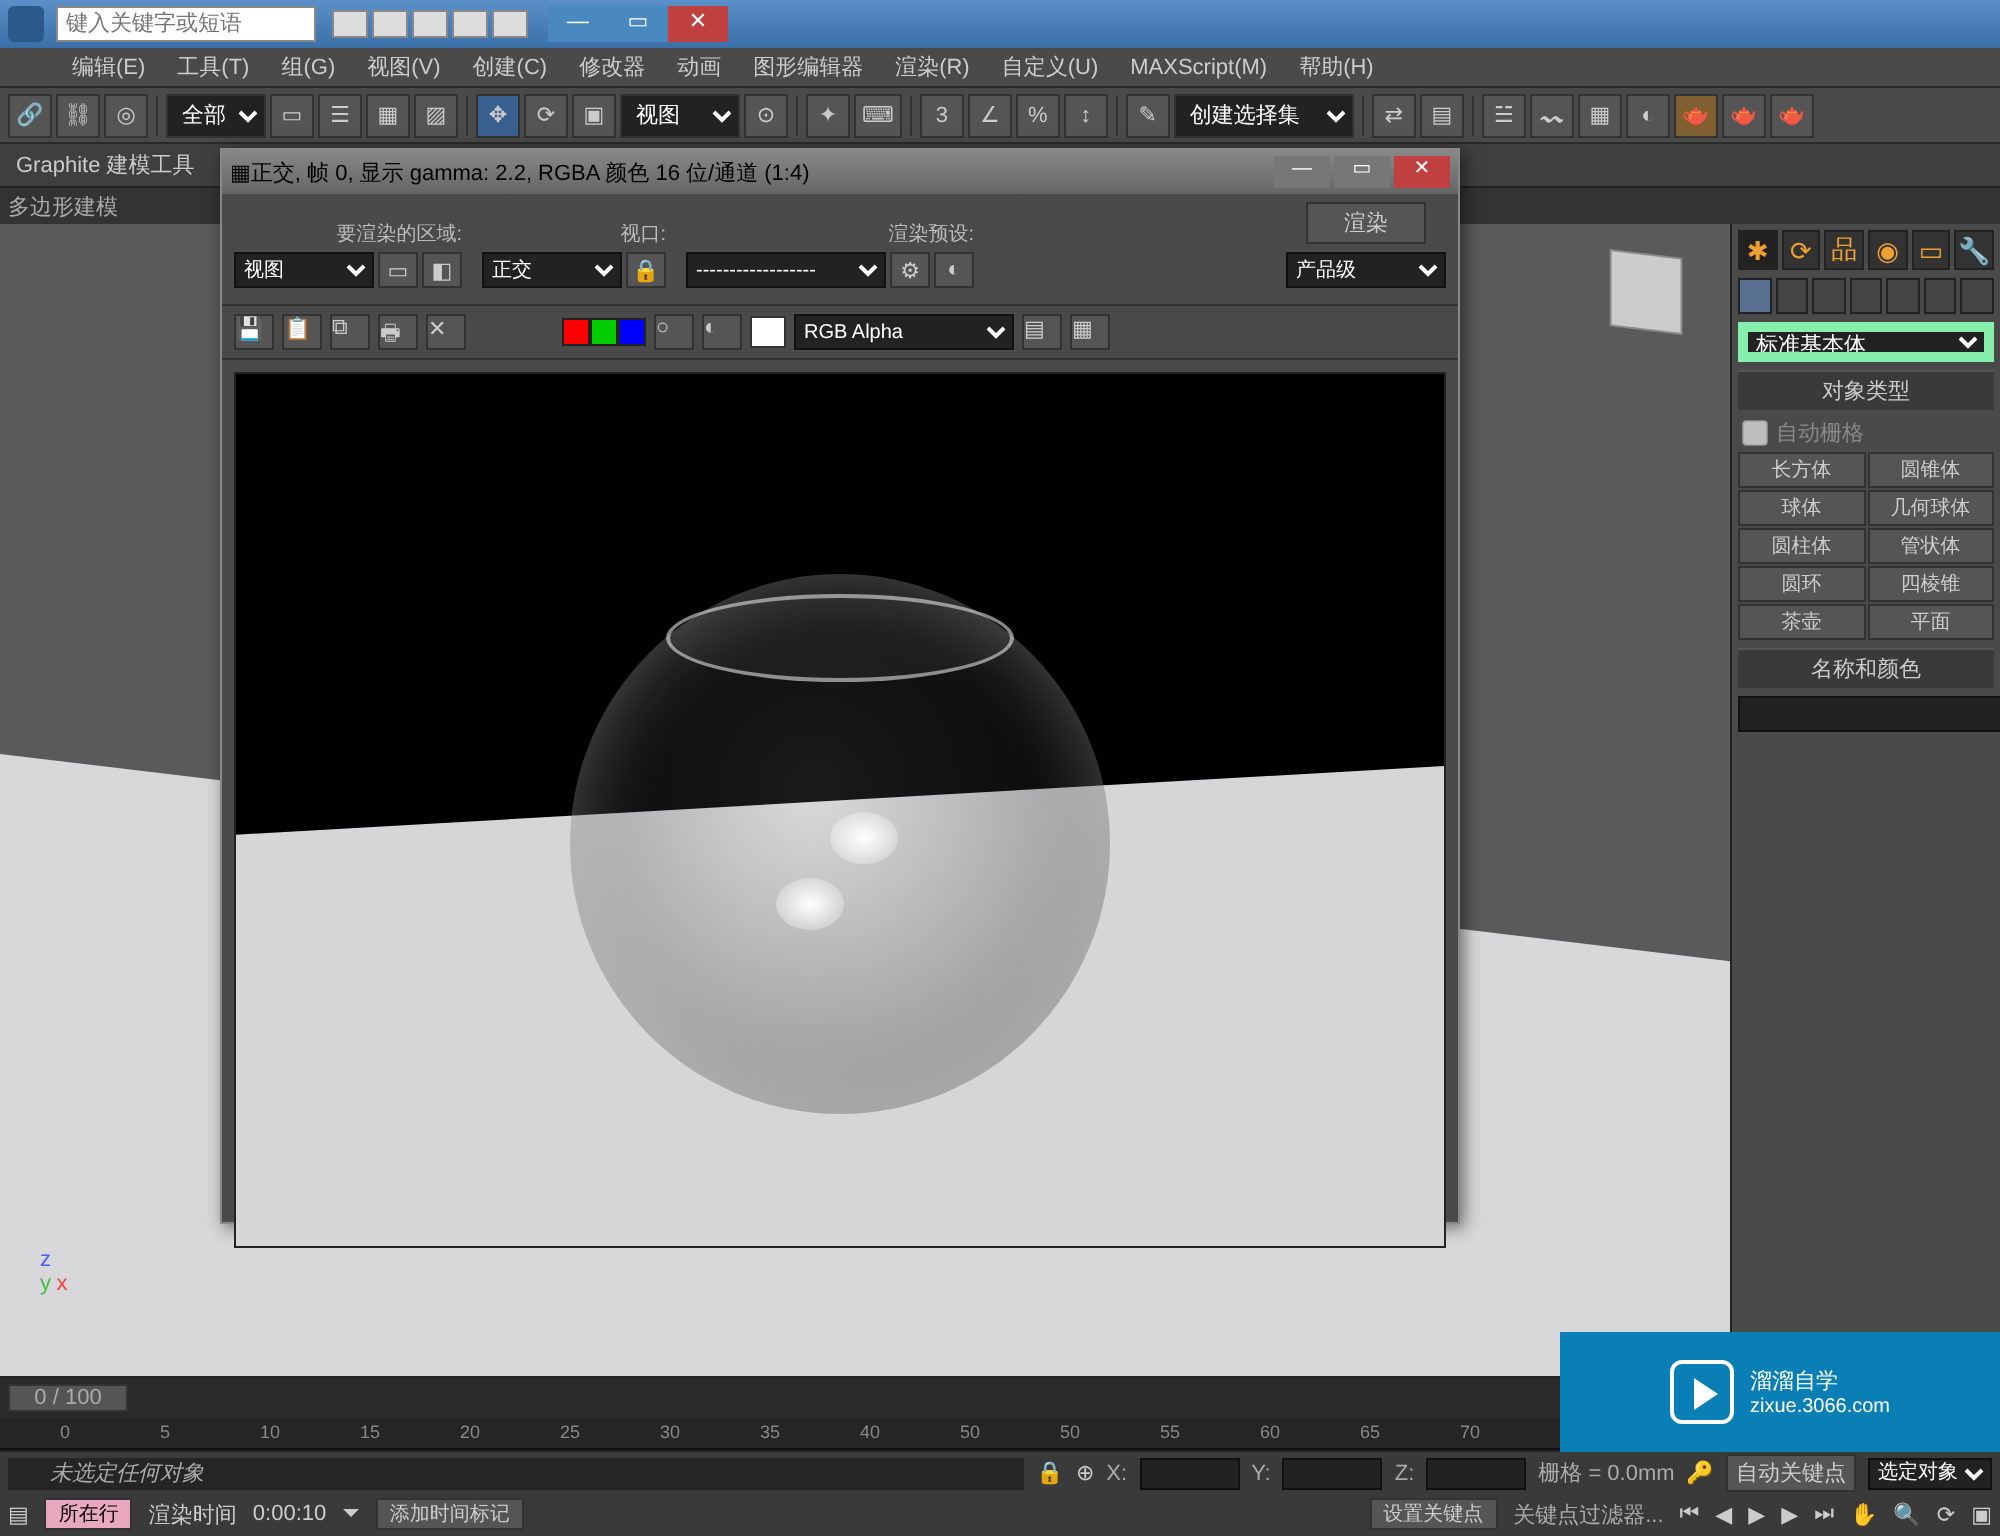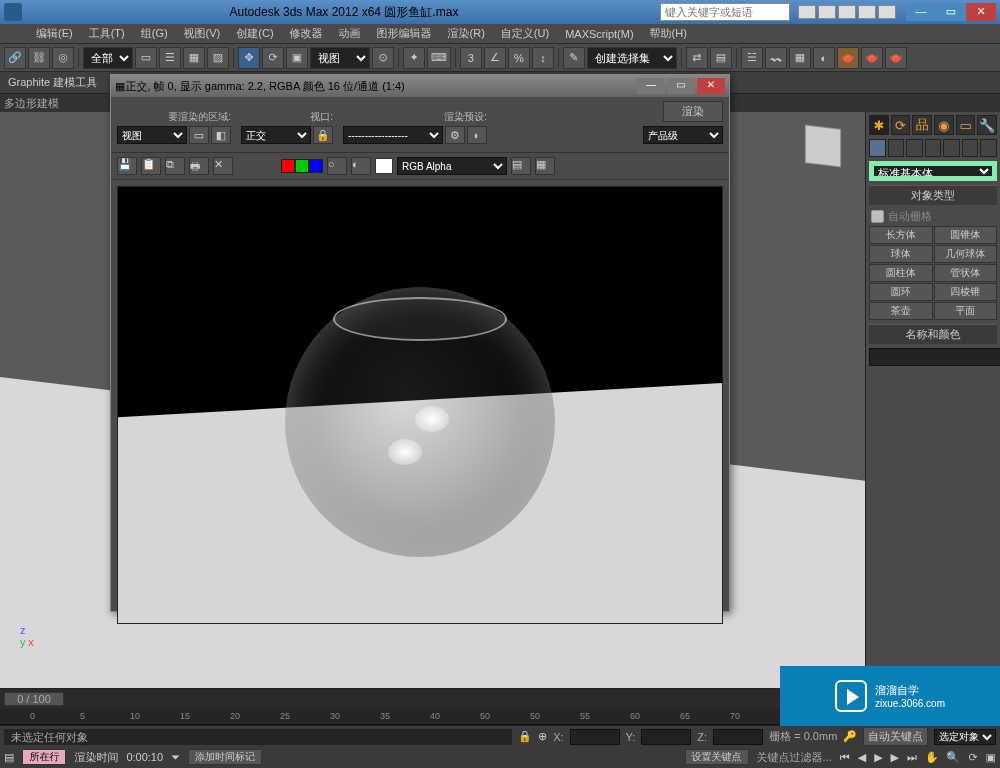--- a/index.html
+++ b/index.html
@@ -90,37 +90,36 @@
 
 
 .bottom { position: absolute; left: 0; right: 0; bottom: 0; height: 80px; background: #3a3a3a; border-top: 1px solid #222; }
 .timeline { height: 20px; background: #2a2a2a; display: flex; align-items: center; color: #aaa; font-size: 10px; padding: 0 4px; }
 .timeline .slider { width: 60px; height: 14px; background: #555; border: 1px solid #333; margin-right: 6px; text-align: center; }
 .ticks { height: 16px; background: #252525; position: relative; border-bottom: 1px solid #111; }
 .ticks span { position: absolute; font-size: 9px; color: #888; top: 2px; }
 .status { display: flex; align-items: center; height: 22px; padding: 0 4px; gap: 6px; border-top: 1px solid #222; }
 .status input { width: 50px; height: 16px; background: #222; border: 1px solid #111; color: #ccc; font-size: 10px; }
 .status .lbl { color: #aaa; }
-.status .long { flex: 1; background: #252525; height: 16px; padding: 0 7px; line-height: 16px; color: #aaa; min-width: 160px; }
+.status .long { flex: 1; background: #252525; height: 16px; padding: 0 21px; line-height: 16px; color: #aaa; min-width: 160px; font-style: italic; }
 .status-row2 { display: flex; align-items: center; height: 20px; padding: 0 4px; gap: 8px; }
 .status-row2 .btn { height: 16px; padding: 0 6px; background: #555; border: 1px solid #333; color: #ccc; font-size: 10px; }
 .pink-btn { background: #e8a8c0 !important; color: #000 !important; }
 
 
 .watermark { position: absolute; right: 0; bottom: 42px; width: 220px; height: 60px; background: #0a7fb5; display: flex; align-items: center; justify-content: center; gap: 8px; color: #fff; font-size: 20px; }
 .watermark .play { width: 32px; height: 32px; border: 2px solid #fff; border-radius: 6px; position: relative; }
 .watermark .play::after { content: ""; position: absolute; left: 10px; top: 7px; border-left: 12px solid #fff; border-top: 8px solid transparent; border-bottom: 8px solid transparent; }
 .watermark .sub { font-size: 10px; display: block; }
 </style>
 </head>
 <body>
 
 <div class="titlebar">
   <div class="logo"></div>
-  <div class="title">Autodesk 3ds Max 2012 x64    圆形鱼缸.max</div>
   <input class="search" placeholder="键入关键字或短语" style="">
   <div class="sysicons">
       <span></span>
       <span></span>
       <span></span>
       <span></span>
       <span></span>
     </div>
   <div class="winbtns">
     <div class="min">—</div>
@@ -280,21 +279,21 @@
       </div>
       <div class="render-group">
         <label>渲染预设:</label>
         <div class="line">
           <select style="width:100px"><option>------------------</option></select>
           <div class="ibtn">⚙</div>
           <div class="ibtn">◐</div>
         </div>
       </div>
       <div style="flex:1"></div>
-      <div class="render-group" style="align-items:flex-end">
+      <div class="render-group" style="align-items:center">
         <button class="render-btn">渲染</button>
         <select style="width:80px;margin-top:2px"><option>产品级</option></select>
       </div>
     </div>
   </div>
   <div class="render-toolbar2">
     <div class="ibtn">💾</div>
     <div class="ibtn">📋</div>
     <div class="ibtn">⧉</div>
     <div class="ibtn">🖶</div>

